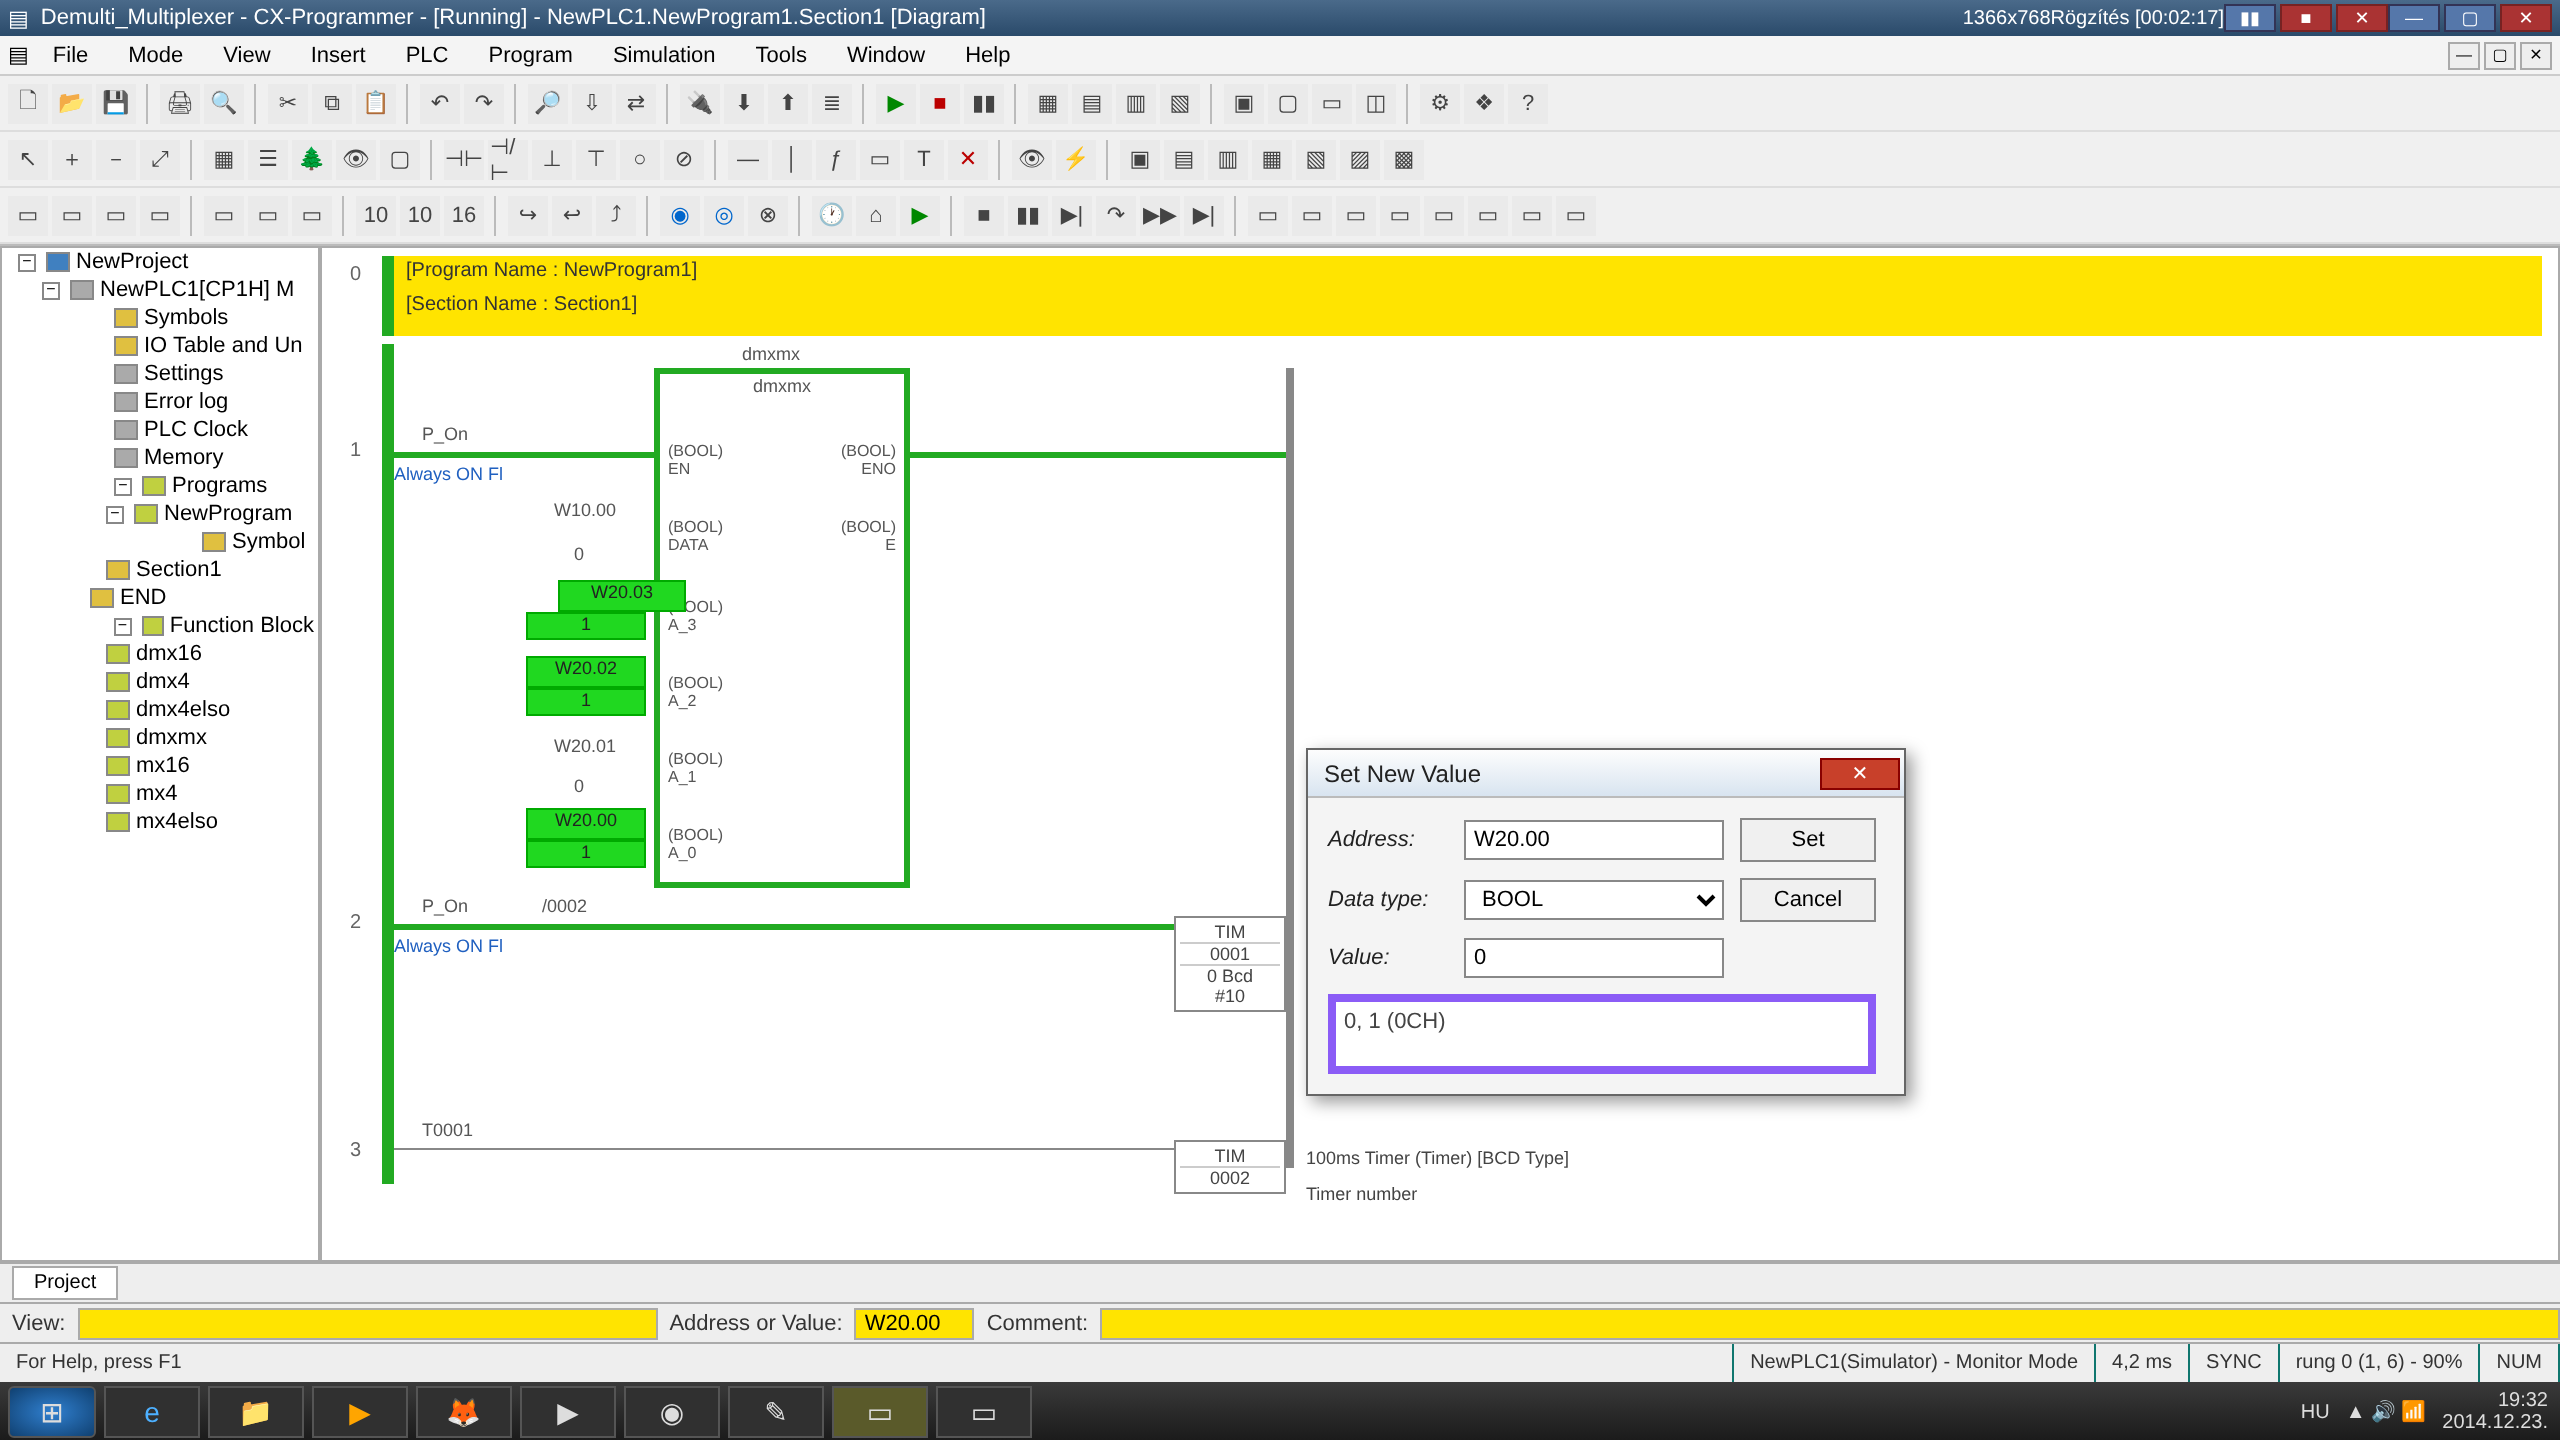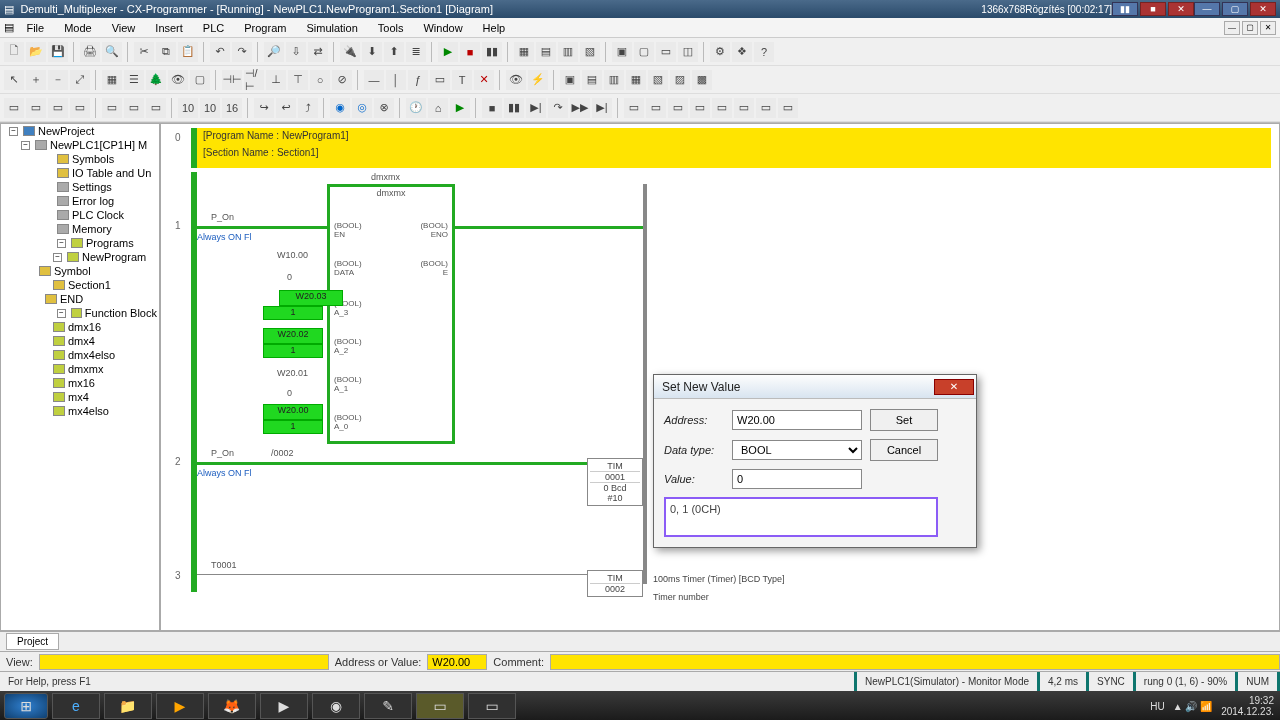--- a/index.html
+++ b/index.html
@@ -54,39 +54,39 @@
 .fb-port { position: absolute; font-size: 8px; color: #555; }
 .wire-h { position: absolute; height: 3px; background: #22aa22; }
 .wire-label { position: absolute; font-size: 9px; color: #555; }
 .wire-label.blue { color: #2060c0; }
 .val-box { position: absolute; background: #20d820; color: #222; font-size: 9px; text-align: center; border: 1px solid #0a0; }
 
 .tim-box { position: absolute; border: 1px solid #888; background: #fff; text-align: center; font-size: 9px; padding: 2px; color: #444; }
 .tim-desc { position: absolute; font-size: 9px; color: #444; }
 
 
-.dialog { position: absolute; left: 492px; top: 250px; width: 324px; background: #f4f4f4; border: 1px solid #666; box-shadow: 3px 3px 8px rgba(0,0,0,.4); z-index: 10; }
+.dialog { position: absolute; left: 492px; top: 250px; width: 300px; background: #f4f4f4; border: 1px solid #666; box-shadow: 3px 3px 8px rgba(0,0,0,.4); z-index: 10; }
 .dialog .dtitle { height: 24px; background: linear-gradient(#fdfdfd,#d8e4f0); border-bottom: 1px solid #bbb; display: flex; align-items: center; justify-content: space-between; padding: 0 2px 0 8px; font-size: 12px; color: #222; }
 .dialog .dclose { width: 40px; height: 16px; background: #c8402a; color: #fff; display: flex; align-items: center; justify-content: center; font-size: 10px; border: 1px solid #800; }
 .dialog .dbody { padding: 10px; display: grid; grid-template-columns: 60px 130px 68px; gap: 8px 8px; align-items: center; }
 .dialog label { font-size: 11px; color: #222; font-style: italic; }
 .dialog input, .dialog select { height: 20px; border: 1px solid #888; padding: 0 4px; font-size: 11px; width: 100%; background: #fff; }
 .dialog button { height: 22px; border: 1px solid #888; background: #f0f0f0; font-size: 11px; }
-.dialog .hint { grid-column: 1 / span 3; border: 2px solid #8b5cf6; padding: 4px; background: #fff; min-height: 40px; font-size: 11px; color: #444; }
+.dialog .hint { grid-column: 1 / span 3; border: 4px solid #8b5cf6; padding: 4px; background: #fff; min-height: 40px; font-size: 11px; color: #444; }
 
 
 .tabstrip { height: 20px; background: #eee; border-top: 1px solid #aaa; display: flex; align-items: center; }
 .tabstrip .tab { padding: 2px 10px; border: 1px solid #aaa; background: #fff; font-size: 10px; margin-left: 6px; }
 
 .infobar { height: 20px; background: #eee; border-top: 1px solid #aaa; display: flex; align-items: center; font-size: 11px; }
 .infobar .lbl { padding: 0 6px; color: #333; }
 .infobar .ifield { background: #ffe400; border: 1px solid #aaa; height: 16px; padding: 0 4px; display: inline-flex; align-items: center; }
 
 .statusbar { height: 20px; background: #eee; border-top: 1px solid #aaa; display: flex; align-items: center; font-size: 10px; color: #333; }
-.statusbar .cell { padding: 0 8px; border-right: 3px solid #0f766e; height: 100%; display: flex; align-items: center; }
+.statusbar .cell { padding: 0 8px; border-right: 1px solid #0f766e; height: 100%; display: flex; align-items: center; }
 
 .taskbar { height: 30px; background: linear-gradient(#3a3a3a,#1a1a1a); display: flex; align-items: center; padding: 0 4px; gap: 4px; position: relative; }
 .taskbar .tbtn { width: 48px; height: 26px; background: #303030; border: 1px solid #555; display: flex; align-items: center; justify-content: center; color: #ddd; font-size: 14px; }
 .taskbar .start { width: 44px; border-radius: 3px; background: radial-gradient(#3080d0,#104070); }
 .taskbar .tray { position: absolute; right: 6px; color: #ddd; font-size: 10px; text-align: right; display: flex; align-items: center; gap: 8px; }
 </style>
 </head>
 <body>
 
 <div class="titlebar">
@@ -293,21 +293,21 @@
     <div class="node ind2">
         <span class="exp">−</span>
         <span class="ticon"></span>
         <span>Programs</span>
       </div>
     <div class="node ind3">
         <span class="exp">−</span>
         <span class="ticon"></span>
         <span>NewProgram</span>
       </div>
-    <div class="node ind3" style="padding-left:38px">
+    <div class="node ind3" style="padding-left:100px">
         <span class="ticon yel"></span>
         <span>Symbol</span>
       </div>
     <div class="node ind3" style="">
         <span class="ticon yel"></span>
         <span>Section1</span>
       </div>
     <div class="node ind3" style="padding-left:44px">
         <span class="ticon yel"></span>
         <span>END</span>

